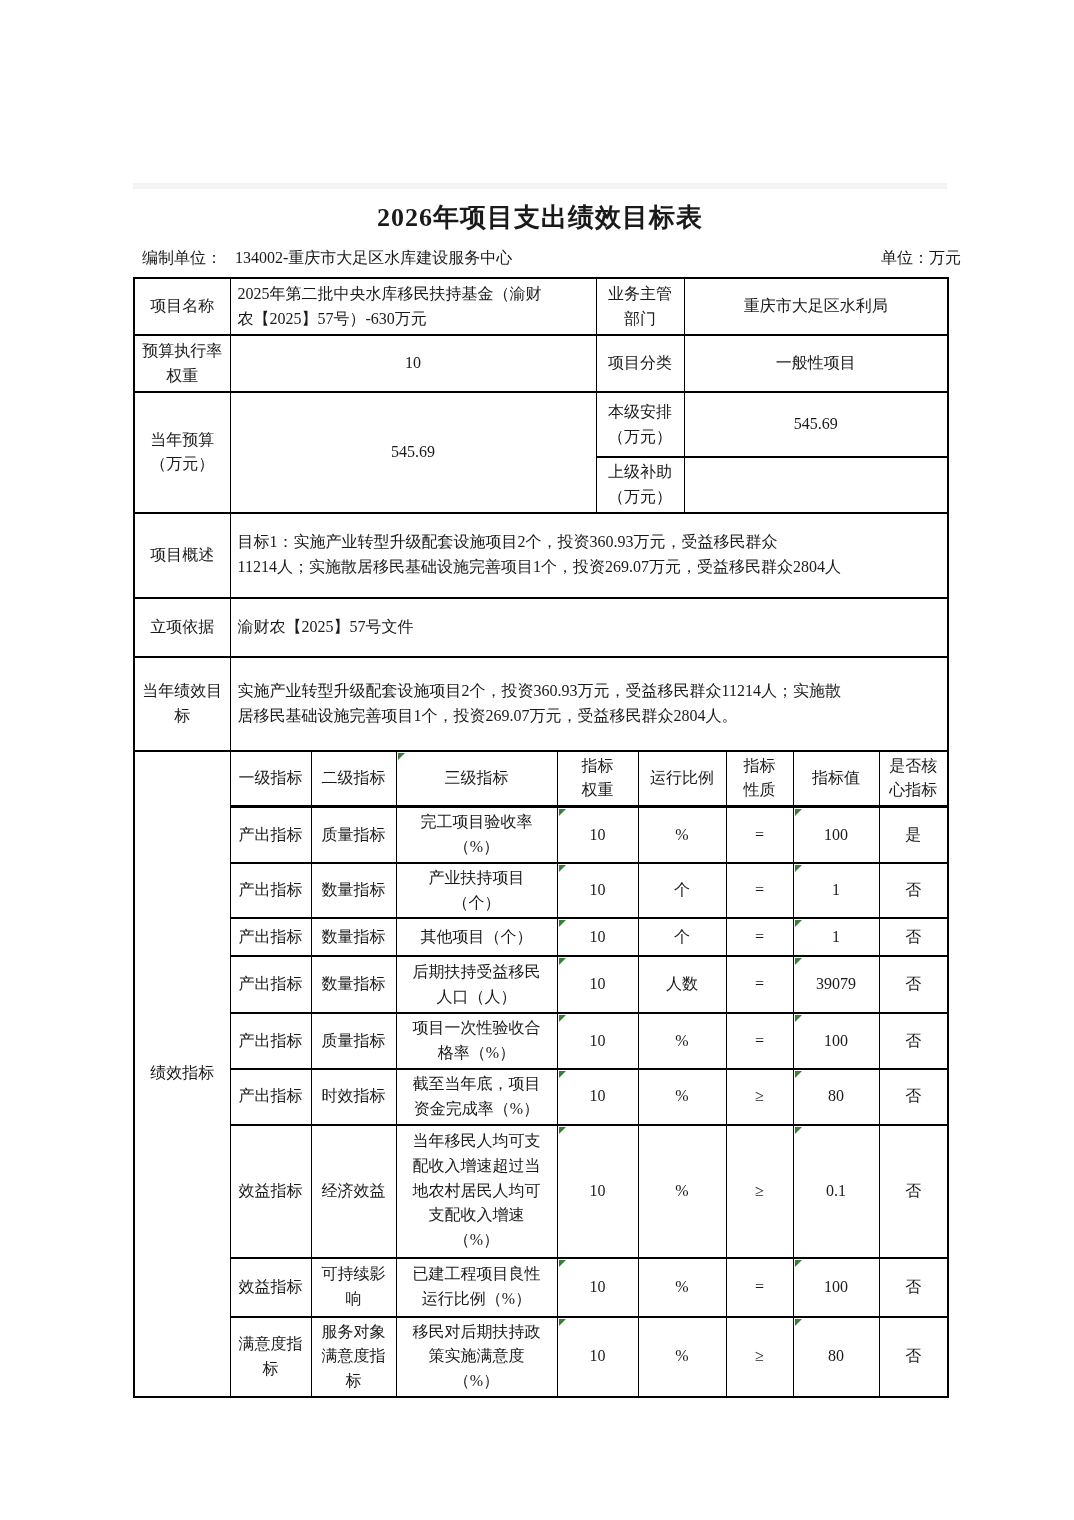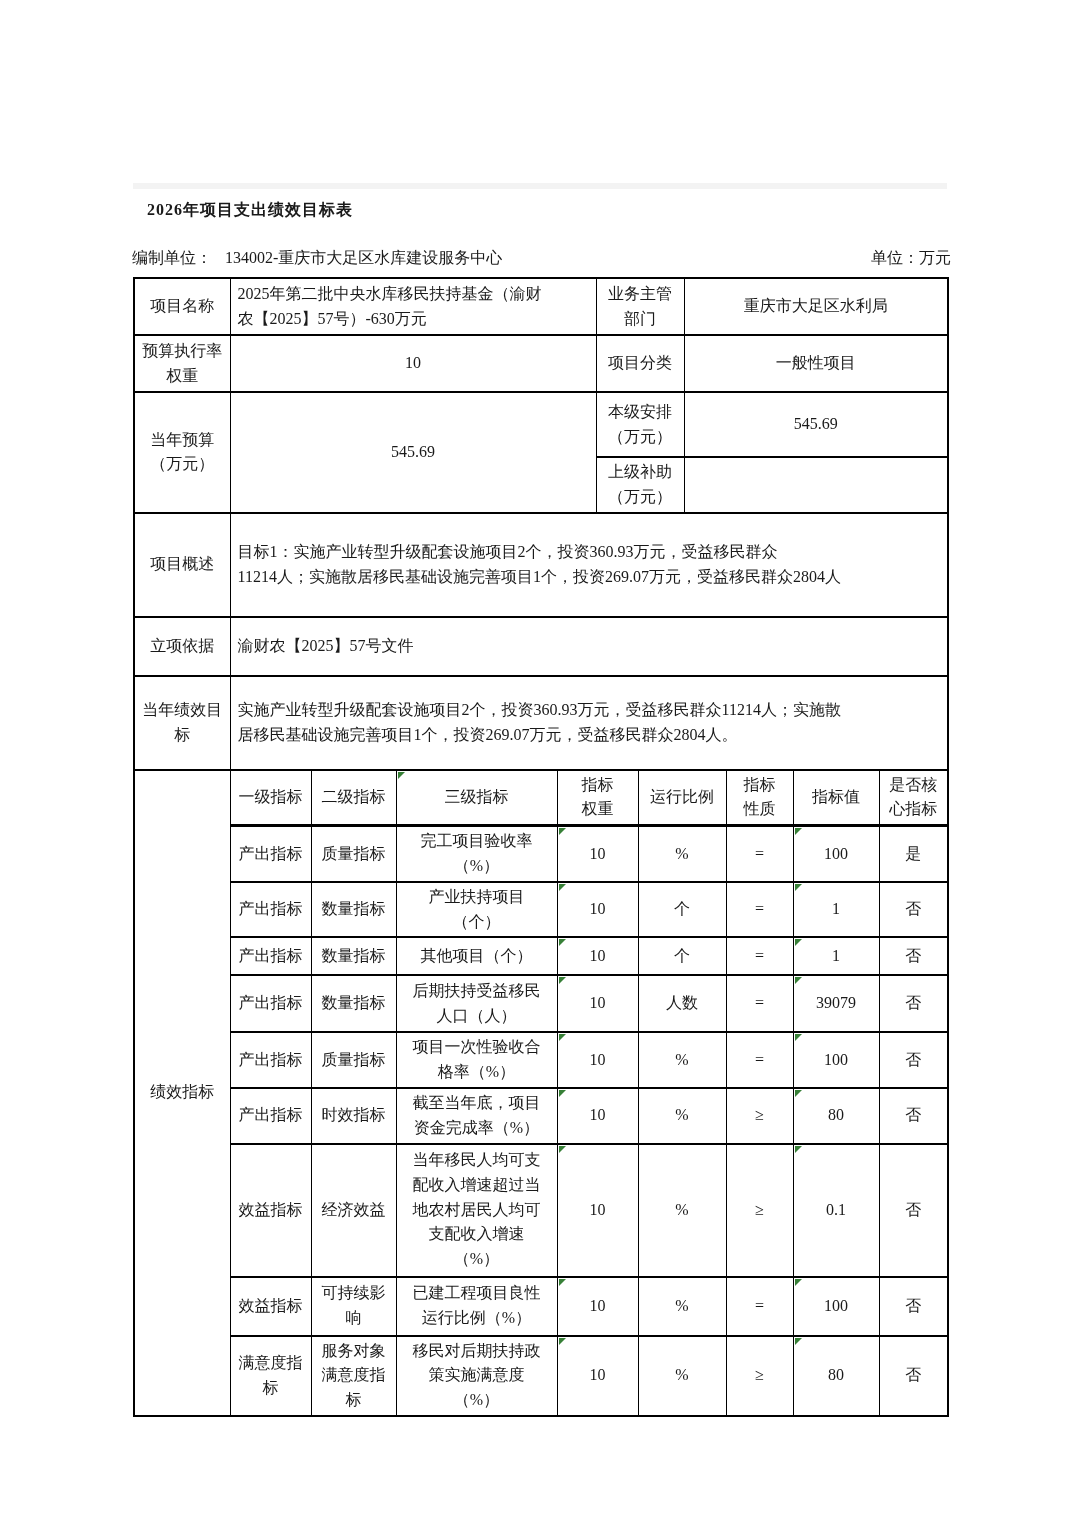--- a/index.html
+++ b/index.html
@@ -1,21 +1,21 @@
 <!DOCTYPE html>
 <html><head>
 <meta charset="utf-8">
 <style>
   html,body{margin:0;padding:0;background:#ffffff;}
   .canvas{position:relative;width:1074px;height:1520px;background:#ffffff;
           font-family:"Liberation Serif","DejaVu Serif",serif;color:#1a1a1a;}
   .top-strip{position:absolute;left:133px;top:183px;width:814px;height:6px;background:#f3f3f3;}
-  .doc-title{position:absolute;left:147px;top:200px;width:814px;
-             font-size:16px;font-weight:700;letter-spacing:1px;}
-  .meta-row{position:absolute;left:132px;top:247px;width:819px;display:flex;
+  .doc-title{position:absolute;left:133px;top:200px;width:814px;text-align:center;
+             font-size:26px;font-weight:700;letter-spacing:1px;}
+  .meta-row{position:absolute;left:142px;top:247px;width:819px;display:flex;
             justify-content:space-between;font-size:16px;line-height:22px;}
   .meta-left{display:flex;}
   .meta-left .val{margin-left:13px;}
   .tables{position:absolute;left:133px;top:277px;width:814px;border-radius:31px;}
   table{border-collapse:collapse;table-layout:fixed;width:814px;font-size:16px;}
   table{border:2px solid #000;}
   td,th{border-left:1px solid #000;border-right:1px solid #000;
         border-top:2px solid #000;border-bottom:2px solid #000;
         vertical-align:middle;text-align:center;padding:2px 3px;
         line-height:1.55;font-weight:normal;overflow:hidden;}
@@ -75,21 +75,21 @@
         <td rowspan="2">545.69</td>
         <td class="pre">本级安排
 （万元）</td>
         <td>545.69</td>
       </tr>
       <tr style="height:53px">
         <td class="pre">上级补助
 （万元）</td>
         <td></td>
       </tr>
-      <tr style="height:104px">
+      <tr style="height:85px">
         <td>项目概述</td>
         <td class="vl pre" colspan="3">目标1：实施产业转型升级配套设施项目2个，投资360.93万元，受益移民群众
 11214人；实施散居移民基础设施完善项目1个，投资269.07万元，受益移民群众2804人</td>
       </tr>
       <tr style="height:59px">
         <td>立项依据</td>
         <td class="vl" colspan="3">渝财农【2025】57号文件</td>
       </tr>
       <tr style="height:94px">
         <td class="pre">当年绩效目

